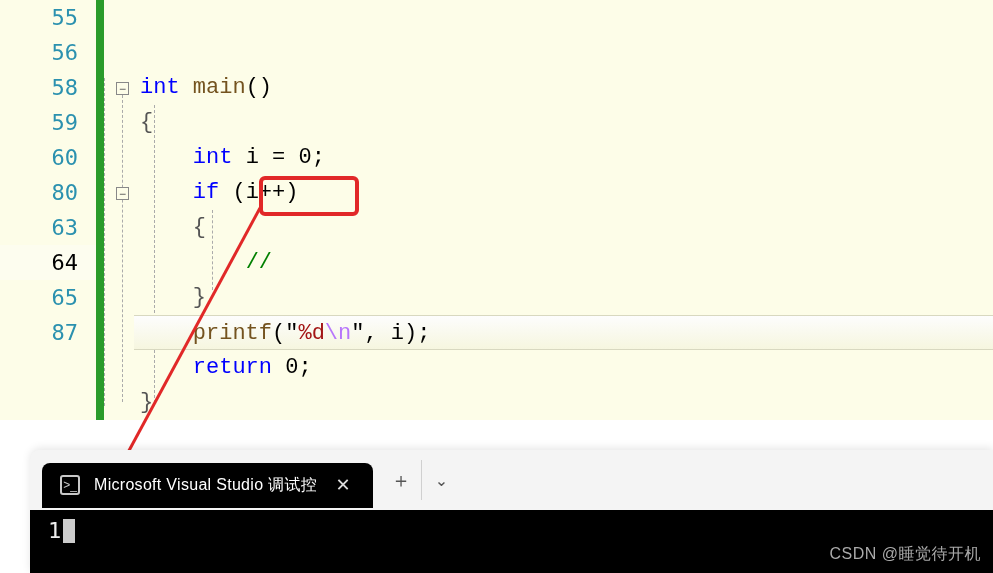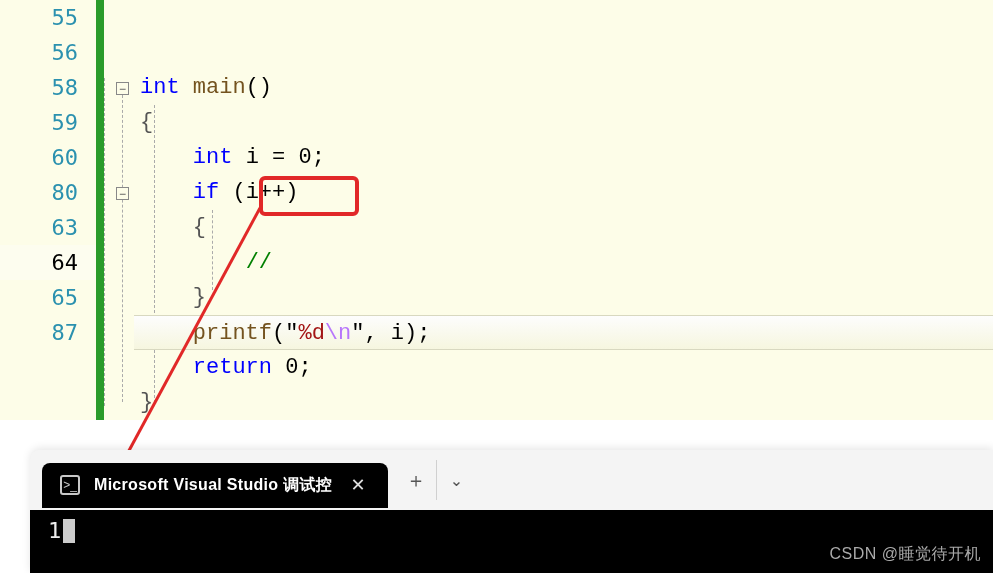--- a/index.html
+++ b/index.html
@@ -32,21 +32,21 @@
 
     .guide { position: absolute; top: 0; bottom: 0; width: 1px; border-left: 1px dashed #aaa; }
 
     .highlight-box { position: absolute; border: 4px solid #e12828; border-radius: 6px; }
     .arrow-svg { position: absolute; pointer-events: none; }
 
     .console-wrapper { position: absolute; left: 30px; right: 0; top: 450px; bottom: 0; background: #f4f4f4; border-radius: 10px 0 0 0; overflow: hidden; box-shadow: 0 -2px 8px rgba(0,0,0,0.1); }
     .tab-bar { height: 60px; background: #f4f4f4; display: flex; align-items: center; }
     .tab-active { height: 45px; margin-left: 12px; margin-top: 10px; background: #000; border-radius: 8px 8px 0 0; display: flex; align-items: center; padding: 0 18px; gap: 14px; }
     .tab-icon { width: 20px; height: 20px; border: 2px solid #c8c8c8; border-radius: 3px; display: flex; align-items: center; justify-content: center; color: #c8c8c8; font-size: 12px; }
-    .tab-title { color: #fff; font-size: 16px; font-weight: 700; letter-spacing: 0.3px; }
+    .tab-title { color: #fff; font-size: 16px; font-weight: 400; letter-spacing: 0.3px; }
     .tab-close { color: #ddd; font-size: 18px; width: 24px; height: 24px; display: flex; align-items: center; justify-content: center; border-radius: 4px; }
     .tab-new { width: 40px; height: 40px; display: flex; align-items: center; justify-content: center; color: #555; font-size: 20px; margin-left: 8px; }
     .tab-dropdown { width: 40px; height: 40px; display: flex; align-items: center; justify-content: center; color: #555; font-size: 16px; border-left: 1px solid #d0d0d0; }
     .console-body { background: #000; color: #eee; font-family: Consolas, monospace; font-size: 22px; padding: 8px 18px; height: calc(100% - 60px); position: relative; }
     .console-cursor { display: inline-block; width: 12px; height: 24px; background: #ccc; vertical-align: text-bottom; margin-left: 2px; }
 
     .watermark { position: absolute; right: 12px; bottom: 8px; color: #aaa; font-size: 16px; font-family: "Microsoft YaHei", sans-serif; letter-spacing: 0.5px; }
   </style>
 </head>
 <body>

